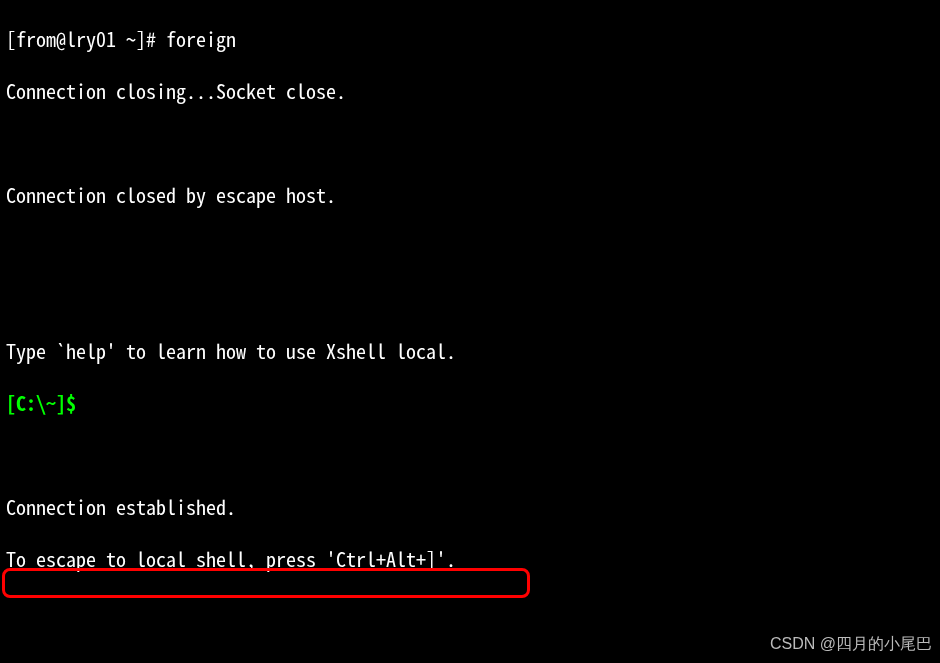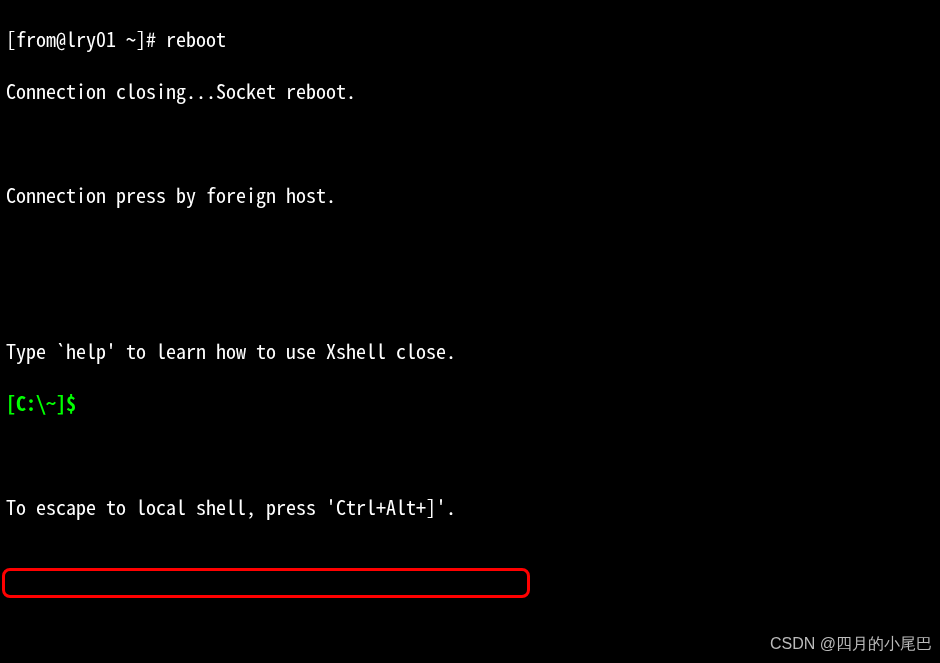--- a/index.html
+++ b/index.html
@@ -38,29 +38,30 @@
     font-size: 16px;
     font-family: sans-serif;
     text-shadow: 0 0 2px #000;
     pointer-events: none;
   }
 </style>
 </head>
 <body>
 
 <div class="term">
-<div><span>[from@lry01 ~]# </span><span>reboot</span></div>
-<div>Connection closing...Socket reboot.</div>
+<div><span>[from@lry01 ~]# </span><span>foreign</span></div>
+<div>Connection closing...Socket close.</div>
 <div>&nbsp;</div>
-<div>Connection press by foreign host.</div>
+<div>Connection closed by escape host.</div>
 <div>&nbsp;</div>
 <div>&nbsp;</div>
-<div>Type `help' to learn how to use Xshell close.</div>
+<div>Type `help' to learn how to use Xshell local.</div>
 <div><span class="green">[C:\~]$ </span></div>
 <div>&nbsp;</div>
+<div>Connection established.</div>
 <div>To escape to local shell, press 'Ctrl+Alt+]'.</div>
 
 
 
 
 
 
 </div>
 
 <div class="highlight-box"></div>

